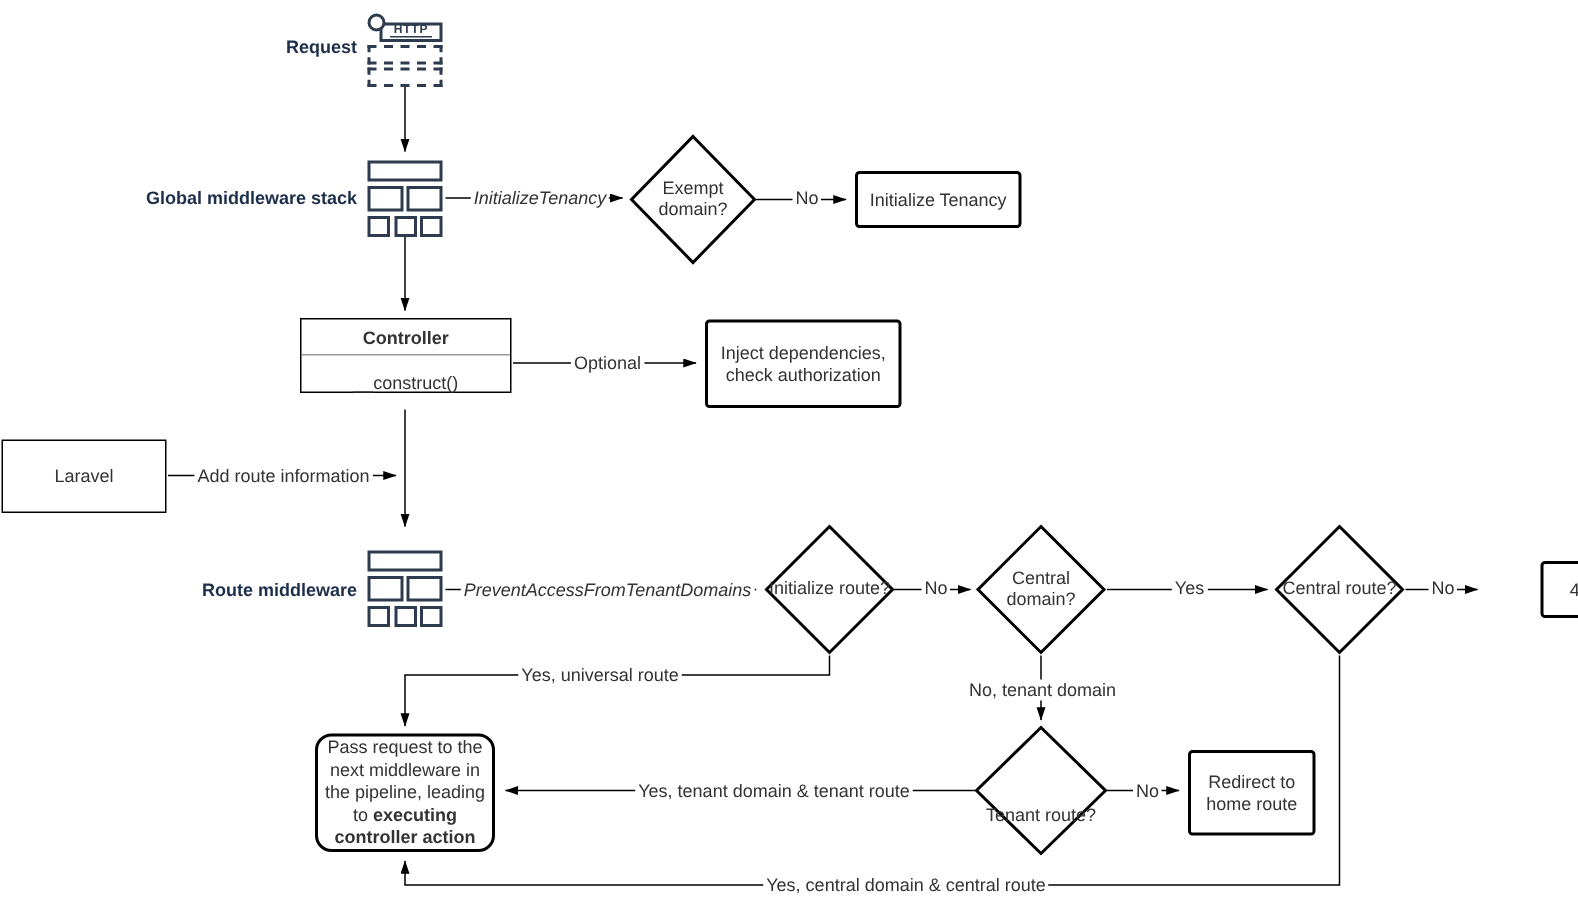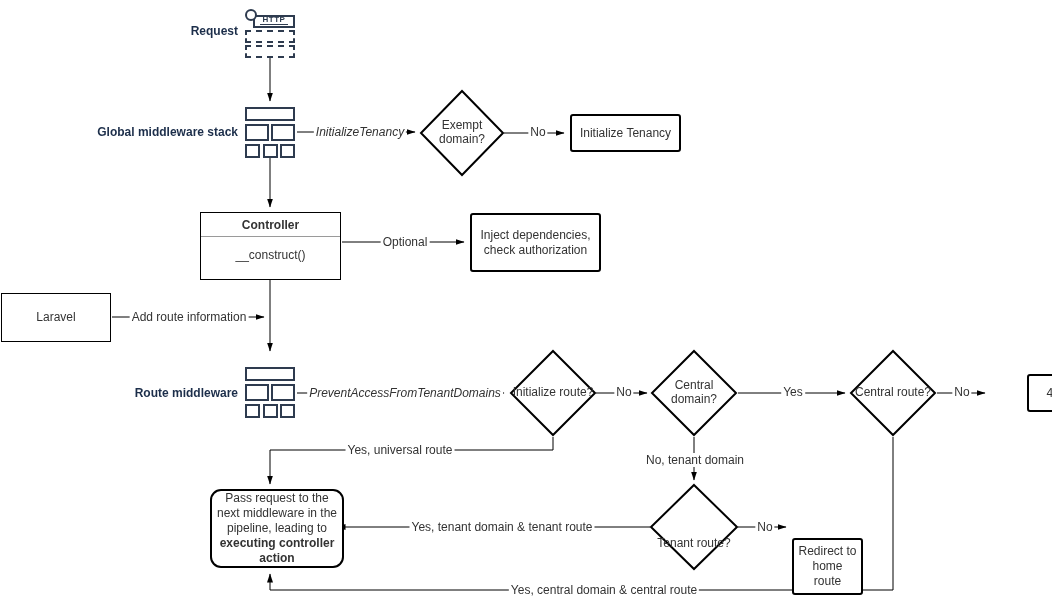--- a/index.html
+++ b/index.html
@@ -105,47 +105,47 @@
   <div class="icon" style="left:245px; top:367px; width:50px; height:51px;">
     <div class="ic-rect" style="left:0; top:0; width:50px; height:14px;"></div>
     <div class="ic-rect" style="left:0; top:17px; width:24px; height:17px;"></div>
     <div class="ic-rect" style="left:26px; top:17px; width:24px; height:17px;"></div>
     <div class="ic-rect" style="left:0; top:37px; width:15px; height:14px;"></div>
     <div class="ic-rect" style="left:17.5px; top:37px; width:15px; height:14px;"></div>
     <div class="ic-rect" style="left:35px; top:37px; width:15px; height:14px;"></div>
   </div>
   <div class="icon-label" style="right:814px; top:386px;">Route middleware</div>
 
-  <div class="uml" style="left:200px; top:212px; width:141px; height:68px;">
+  <div class="uml" style="left:200px; top:212px; width:141px; height:50px;">
     <div class="uml-header">Controller</div>
     <div class="uml-body">__construct()</div>
   </div>
 
   <div class="node plain" style="left:1px; top:293px; width:110px; height:49px;">Laravel</div>
   <div class="node rounded" style="left:570px; top:114px; width:111px; height:38px;">Initialize Tenancy</div>
   <div class="node rounded" style="left:470px; top:213px; width:131px; height:59px;">Inject dependencies, check authorization</div>
   <div class="node rounded" style="left:991px; top:374px; width:59px; height:38px;margin-left:36px;">404</div>
-  <div class="node rounded" style="left:792px; top:500px; width:71px; height:57px;margin-top:38px;">Redirect to home route</div>
-  <div class="node rounded" style="left:210px; top:489px; width:134px; height:79px; border-radius:11px;text-align:center;">
+  <div class="node rounded" style="left:792px; top:500px; width:85px; height:57px;">Redirect to home route</div>
+  <div class="node rounded" style="left:210px; top:489px; width:120px; height:79px; border-radius:11px;text-align:center;">
     <span><span>Pass request to the next middleware in the pipeline, leading to </span><b>executing controller action</b></span>
   </div>
 
   <div class="dlabel" style="left:462px; top:133px;">Exempt domain?</div>
   <div class="dlabel" style="left:553px; top:393px;">Initialize route?</div>
   <div class="dlabel" style="left:694px; top:393px;">Central domain?</div>
   <div class="dlabel" style="left:893px; top:393px;">Central route?</div>
   <div class="dlabel" style="left:694px; top:527px;margin-top:17px;">Tenant route?</div>
 
   <div class="elabel italic" style="left:360px; top:132px;">InitializeTenancy</div>
   <div class="elabel" style="left:538px; top:132px;">No</div>
   <div class="elabel" style="left:405px; top:242px;">Optional</div>
   <div class="elabel" style="left:189px; top:317px;">Add route information</div>
   <div class="elabel italic" style="left:405px; top:393px;">PreventAccessFromTenantDomains</div>
   <div class="elabel" style="left:624px; top:392px;">No</div>
   <div class="elabel" style="left:793px; top:392px;">Yes</div>
   <div class="elabel" style="left:962px; top:392px;">No</div>
   <div class="elabel" style="left:400px; top:450px;">Yes, universal route</div>
   <div class="elabel" style="left:695px; top:460px;">No, tenant domain</div>
-  <div class="elabel" style="left:502px; top:527px;">Yes, tenant domain &amp; tenant route</div>
+  <div class="elabel" style="left:516px; top:527px;">Yes, tenant domain &amp; tenant route</div>
   <div class="elabel" style="left:765px; top:527px;">No</div>
   <div class="elabel" style="left:604px; top:590px;">Yes, central domain &amp; central route</div>
 
 </div>
 
 </body></html>

